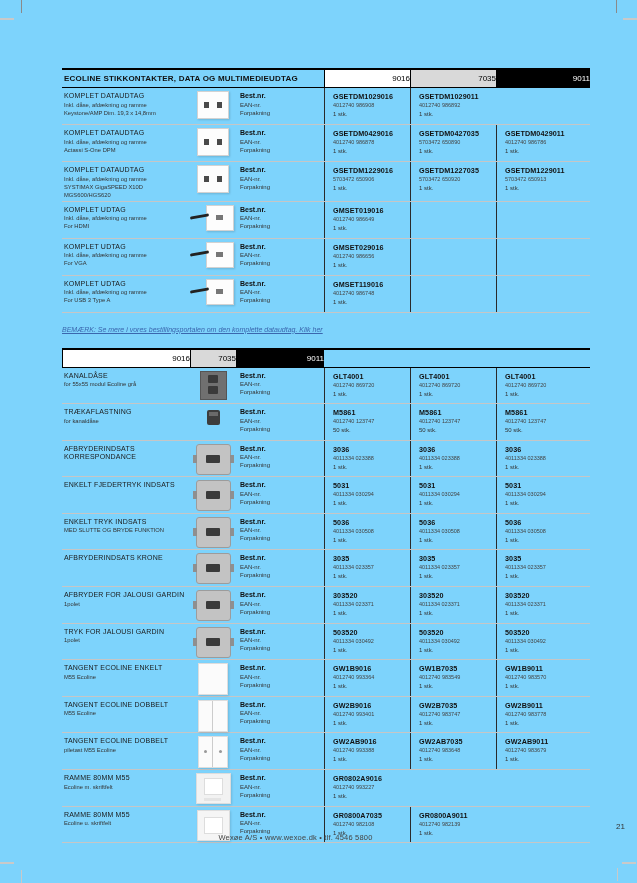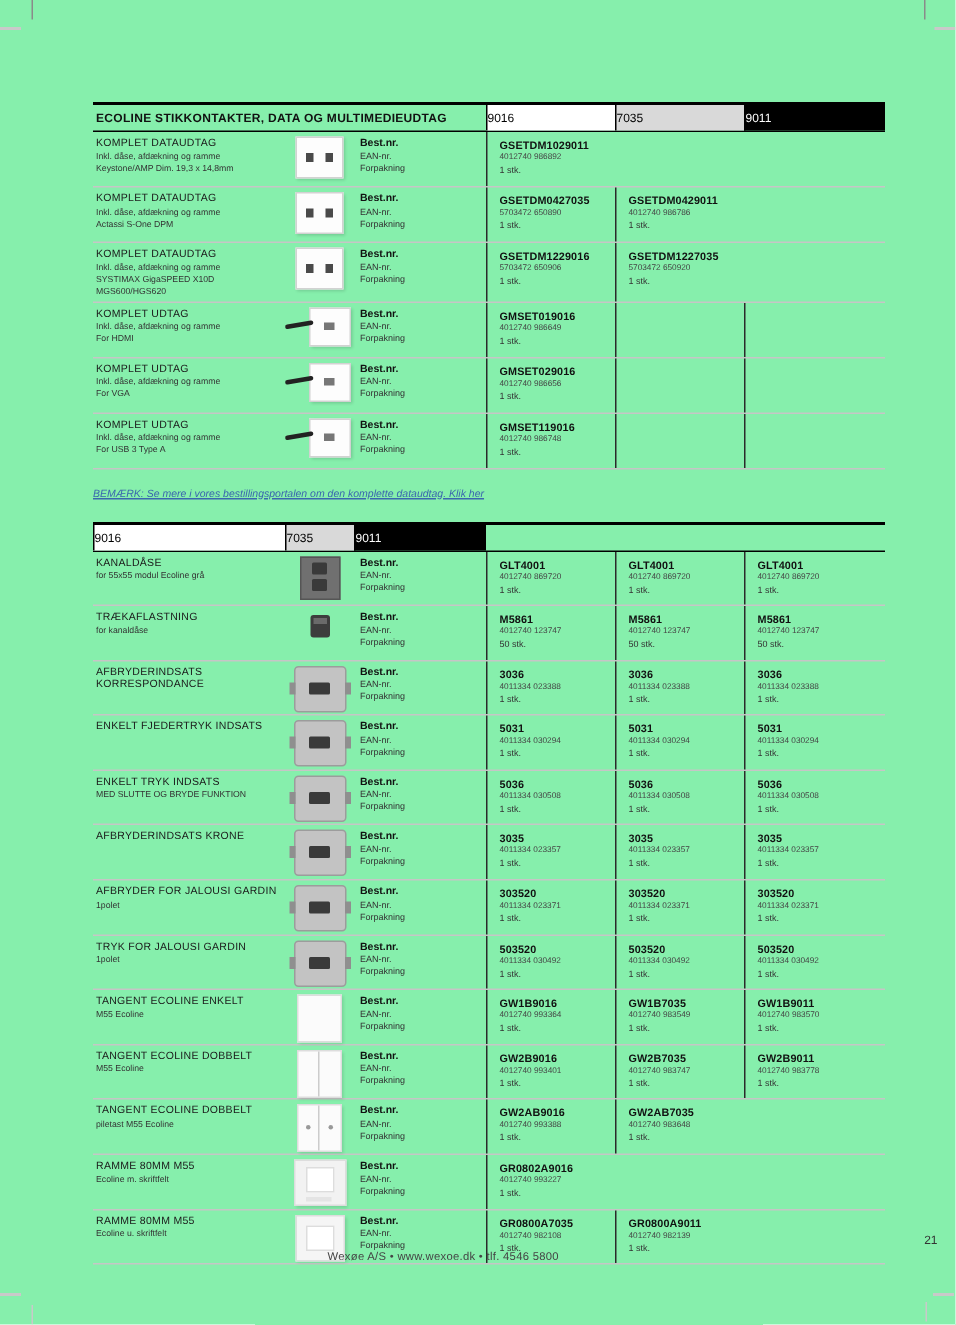--- a/index.html
+++ b/index.html
@@ -1,19 +1,19 @@
 <!DOCTYPE html>
 <html><head>
 <meta charset="utf-8">
 <style>
   html,body{margin:0;padding:0;background:#fff;}
   .page{
     position:relative;
     width:637px;height:883px;
-    background:#86efac;
+    background:#7dd3fc;
     font-family:"Liberation Sans", sans-serif;
     color:#111;
     overflow:hidden;
   }
   
   .crop{position:absolute;background:#c9c9c9;}
   .crop.dark{background:#8a8a8a;}
   .crop.v{width:1px;height:13px;}
   .crop.h{width:14px;height:2px;}
   .crop.tl-v{left:21px;top:0;}
@@ -40,21 +40,21 @@
   }
   .c-title{
     grid-column:1 / span 3;
     font-weight:bold;
     font-size:8px;
     letter-spacing:.2px;
     padding-left:2px;
   }
   .c-colhead{
     font-size:8px;
-    text-align:left;
+    text-align:right;
     height:100%;
     line-height:17px;
     border-left:1px solid #000;
     box-sizing:border-box;
   }
   .t-body{border-bottom:1px solid #c6c6c6;}
   .tbl-1 .t-body{min-height:36px;}
   .tbl-2 .t-body{min-height:35.6px;}
 
   .c-desc{padding:4px 4px 2px 2px;box-sizing:border-box;}
@@ -151,38 +151,48 @@
           </div>
           <div class="c-img">
             <div class="img img-data-outlet"></div>
           </div>
           <div class="c-labels">
             <div class="l-best">Best.nr.</div>
             <div class="l-ean">EAN-nr.</div>
             <div class="l-pack">Forpakning</div>
           </div>
           <div class="c-data">
+            <div class="d-nr">GSETDM1029016</div>
+            <div class="d-ean">4012740 986908</div>
+            <div class="d-pack">1 stk.</div>
+          </div>
+          <div class="c-data">
             <div class="d-nr">GSETDM1029011</div>
             <div class="d-ean">4012740 986892</div>
             <div class="d-pack">1 stk.</div>
           </div>
         </div>
         <div class="t-row t-body">
           <div class="c-desc">
             <div class="p-name">KOMPLET DATAUDTAG</div>
             <div class="p-sub">Inkl. dåse, afdækning og ramme</div>
             <div class="p-sub">Actassi S-One DPM</div>
           </div>
           <div class="c-img">
             <div class="img img-data-outlet"></div>
           </div>
           <div class="c-labels">
             <div class="l-best">Best.nr.</div>
             <div class="l-ean">EAN-nr.</div>
             <div class="l-pack">Forpakning</div>
+          </div>
+          <div class="c-data">
+            <div class="d-nr">GSETDM0429016</div>
+            <div class="d-ean">4012740 986878</div>
+            <div class="d-pack">1 stk.</div>
           </div>
           <div class="c-data">
             <div class="d-nr">GSETDM0427035</div>
             <div class="d-ean">5703472 650890</div>
             <div class="d-pack">1 stk.</div>
           </div>
           <div class="c-data">
             <div class="d-nr">GSETDM0429011</div>
             <div class="d-ean">4012740 986786</div>
             <div class="d-pack">1 stk.</div>
@@ -204,20 +214,25 @@
             <div class="l-pack">Forpakning</div>
           </div>
           <div class="c-data">
             <div class="d-nr">GSETDM1229016</div>
             <div class="d-ean">5703472 650906</div>
             <div class="d-pack">1 stk.</div>
           </div>
           <div class="c-data">
             <div class="d-nr">GSETDM1227035</div>
             <div class="d-ean">5703472 650920</div>
+            <div class="d-pack">1 stk.</div>
+          </div>
+          <div class="c-data">
+            <div class="d-nr">GSETDM1229011</div>
+            <div class="d-ean">5703472 650913</div>
             <div class="d-pack">1 stk.</div>
           </div>
         </div>
         <div class="t-row t-body">
           <div class="c-desc">
             <div class="p-name">KOMPLET UDTAG</div>
             <div class="p-sub">Inkl. dåse, afdækning og ramme</div>
             <div class="p-sub">For HDMI</div>
           </div>
           <div class="c-img">
@@ -593,20 +608,25 @@
           <div class="c-data">
             <div class="d-nr">GW2AB9016</div>
             <div class="d-ean">4012740 993388</div>
             <div class="d-pack">1 stk.</div>
           </div>
           <div class="c-data">
             <div class="d-nr">GW2AB7035</div>
             <div class="d-ean">4012740 983648</div>
             <div class="d-pack">1 stk.</div>
           </div>
+          <div class="c-data">
+            <div class="d-nr">GW2AB9011</div>
+            <div class="d-ean">4012740 983679</div>
+            <div class="d-pack">1 stk.</div>
+          </div>
         </div>
         <div class="t-row t-body">
           <div class="c-desc">
             <div class="p-name">RAMME 80MM M55</div>
             <div class="p-sub">Ecoline m. skriftfelt</div>
           </div>
           <div class="c-img">
             <div class="img img-frame-label"></div>
           </div>
           <div class="c-labels">

